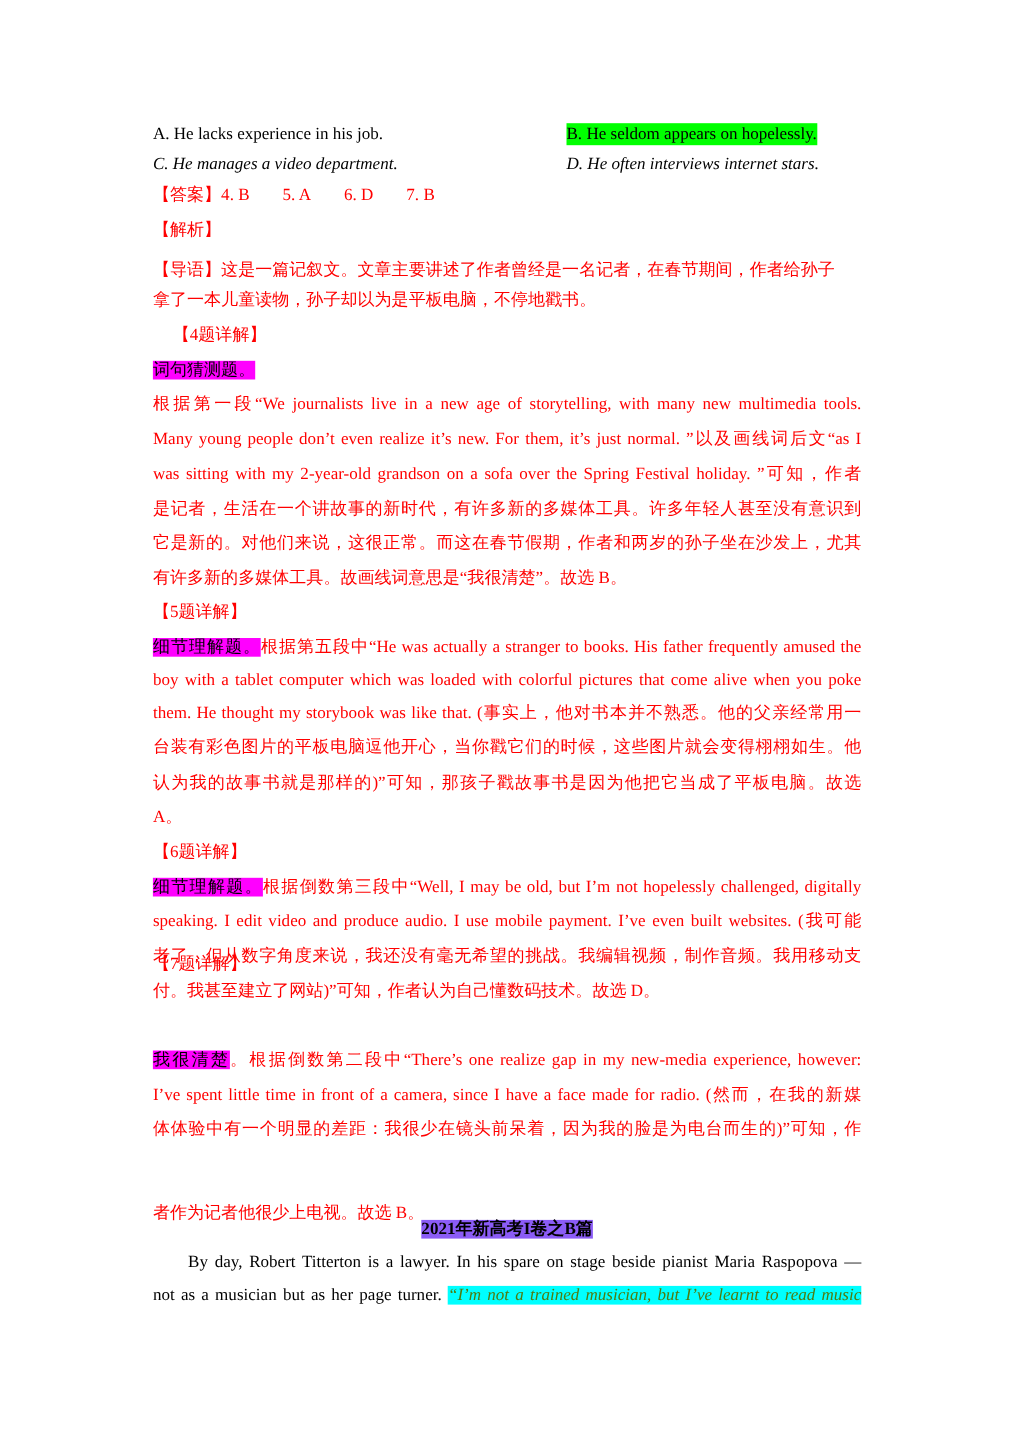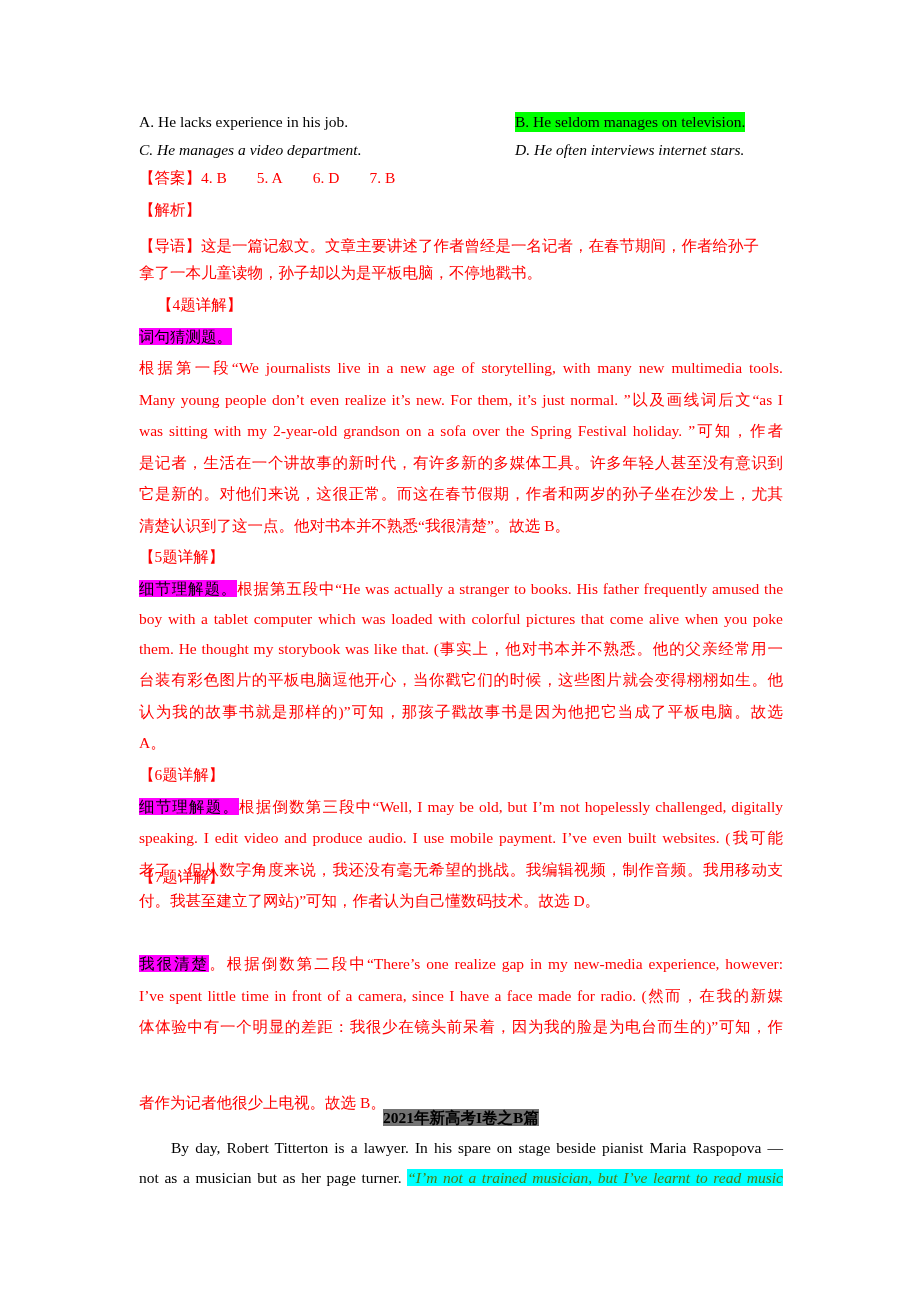--- a/index.html
+++ b/index.html
@@ -26,21 +26,21 @@
       position: absolute;
       left: 0;
       white-space: nowrap;
       line-height: 20px;
       height: 20px;
     }
     .red { color: #ff0000; }
     .black { color: #000000; }
     .hl-green { background: #00ff00; color: #000; }
     .hl-magenta { background: #ff00ff; color: #000; }
-    .hl-yellow { background: #737373; color: #000; }
+    .hl-yellow { background: #8b5cf6; color: #000; }
     .hl-cyan { background: #00ffff; color: #4d7c0f; font-style: italic; }
     .justify {
       width: 644px;
       text-align: justify;
       text-align-last: justify;
     }
     .opt-left { position: absolute; left: 0; }
     .opt-right { position: absolute; left: 376px; }
     .answers span { margin-right: 0; }
     .ans-gap { display: inline-block; width: 30px; }
@@ -51,21 +51,21 @@
     }
     .indent { padding-left: 32px; width: 612px; }
   </style>
 </head>
 <body>
 
 <div class="page">
 
   <div class="line black" style="top:112px;width:644px;">
     <span class="opt-left">A. He lacks experience in his job.</span>
-    <span class="opt-right hl-green">B. He seldom manages on television.</span>
+    <span class="opt-right hl-green">B. He seldom appears on hopelessly.</span>
   </div>
   <div class="line black" style="top:140px;width:644px;font-style:italic;">
     <span class="opt-left">C. He manages a video department.</span>
     <span class="opt-right">D. He often interviews internet stars.</span>
   </div>
 
   <div class="line red answers" style="top:168px;">
     <span>【答案】</span><span>4. B</span><span class="ans-gap"></span><span>5. A</span><span class="ans-gap"></span><span>6. D</span><span class="ans-gap"></span><span>7. B</span>
   </div>
 
@@ -76,21 +76,21 @@
 
   <div class="line red" style="top:295px;margin-left:18px;">【4题详解】</div>
   <div class="line" style="top:327px;">
     <span class="hl-magenta">词句猜测题。</span>
   </div>
   <div class="line red justify" style="top:358px;">根据第一段“We journalists live in a new age of storytelling, with many new multimedia tools.</div>
   <div class="line red justify" style="top:390px;">Many young people don’t even realize it’s new. For them, it’s just normal. ”以及画线词后文“as I</div>
   <div class="line red justify" style="top:421px;">was sitting with my 2-year-old grandson on a sofa over the Spring Festival holiday. ”可知，作者</div>
   <div class="line red justify" style="top:453px;">是记者，生活在一个讲故事的新时代，有许多新的多媒体工具。许多年轻人甚至没有意识到</div>
   <div class="line red justify" style="top:484px;">它是新的。对他们来说，这很正常。而这在春节假期，作者和两岁的孙子坐在沙发上，尤其</div>
-  <div class="line red" style="top:516px;">清楚认识到了这一点。他对书本并不熟悉“我很清楚”。故选 B。</div>
+  <div class="line red" style="top:516px;">有许多新的多媒体工具。故画线词意思是“我很清楚”。故选 B。</div>
 
   <div class="line red" style="top:547px;">【5题详解】</div>
   <div class="line red justify" style="top:579px;">
     <span class="hl-magenta">细节理解题。</span><span>根据第五段中“He was actually a stranger to books. His father frequently amused the</span>
   </div>
   <div class="line red justify" style="top:609px;">boy with a tablet computer which was loaded with colorful pictures that come alive when you poke</div>
   <div class="line red justify" style="top:639px;">them. He thought my storybook was like that. (事实上，他对书本并不熟悉。他的父亲经常用一</div>
   <div class="line red justify" style="top:670px;">台装有彩色图片的平板电脑逗他开心，当你戳它们的时候，这些图片就会变得栩栩如生。他</div>
   <div class="line red justify" style="top:702px;">认为我的故事书就是那样的)”可知，那孩子戳故事书是因为他把它当成了平板电脑。故选</div>
   <div class="line red" style="top:733px;">A。</div>

